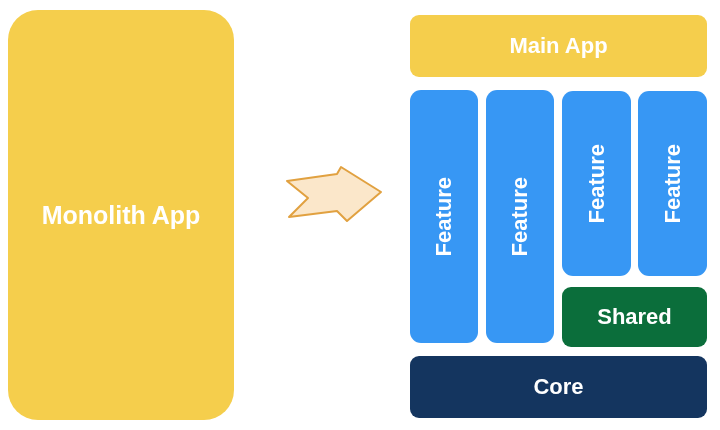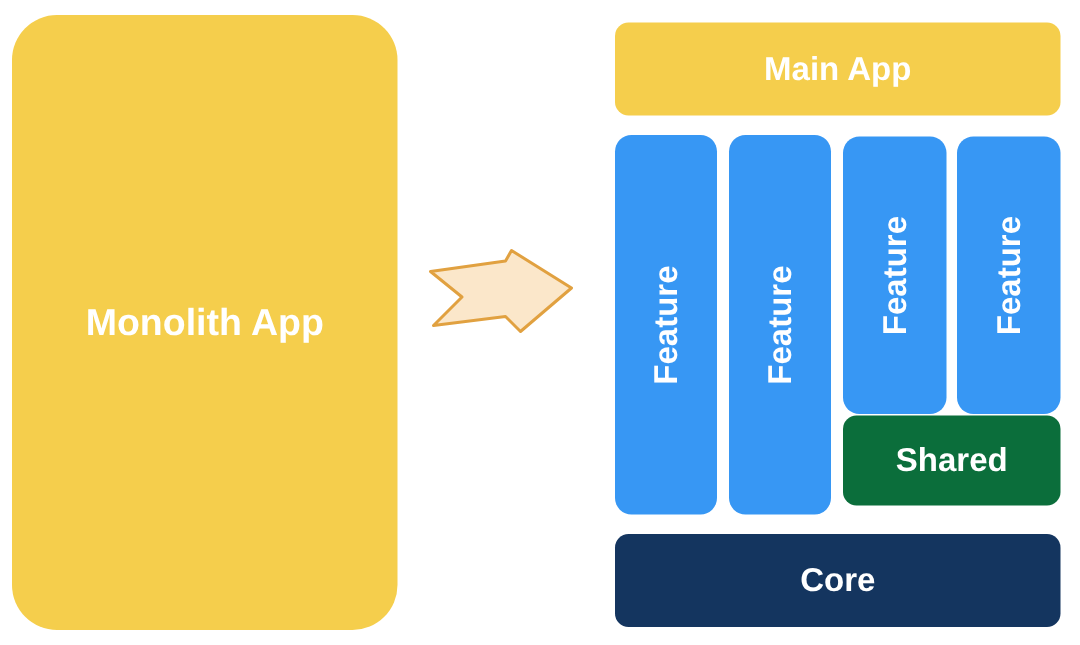--- a/index.html
+++ b/index.html
@@ -19,21 +19,21 @@
     position: absolute;
     display: flex;
     align-items: center;
     justify-content: center;
     color: #ffffff;
     font-weight: bold;
     box-sizing: border-box;
   }
   .monolith {
     left: 8px; top: 10px;
-    width: 257px; height: 410px;
+    width: 226px; height: 410px;
     background: #F5CE4C;
     border-radius: 30px;
     font-size: 25px;
   }
   .arrow-wrap {
     position: absolute;
     left: 282px; top: 162px;
     width: 104px; height: 64px;
   }
   .main-app {
@@ -51,21 +51,21 @@
   .feature-1 { left: 410px; top: 90px; width: 68px; height: 253px; }
   .feature-2 { left: 486px; top: 90px; width: 68px; height: 253px; }
   .feature-3 { left: 562px; top: 91px; width: 69px; height: 185px; }
   .feature-4 { left: 638px; top: 91px; width: 69px; height: 185px; }
   .vlabel {
     writing-mode: vertical-rl;
     transform: rotate(180deg);
     white-space: nowrap;
   }
   .shared {
-    left: 562px; top: 277px;
+    left: 562px; top: 287px;
     width: 145px; height: 60px;
     background: #0B6E3B;
     border-radius: 9px;
     font-size: 22px;
   }
   .core {
     left: 410px; top: 356px;
     width: 297px; height: 62px;
     background: #14355F;
     border-radius: 9px;

